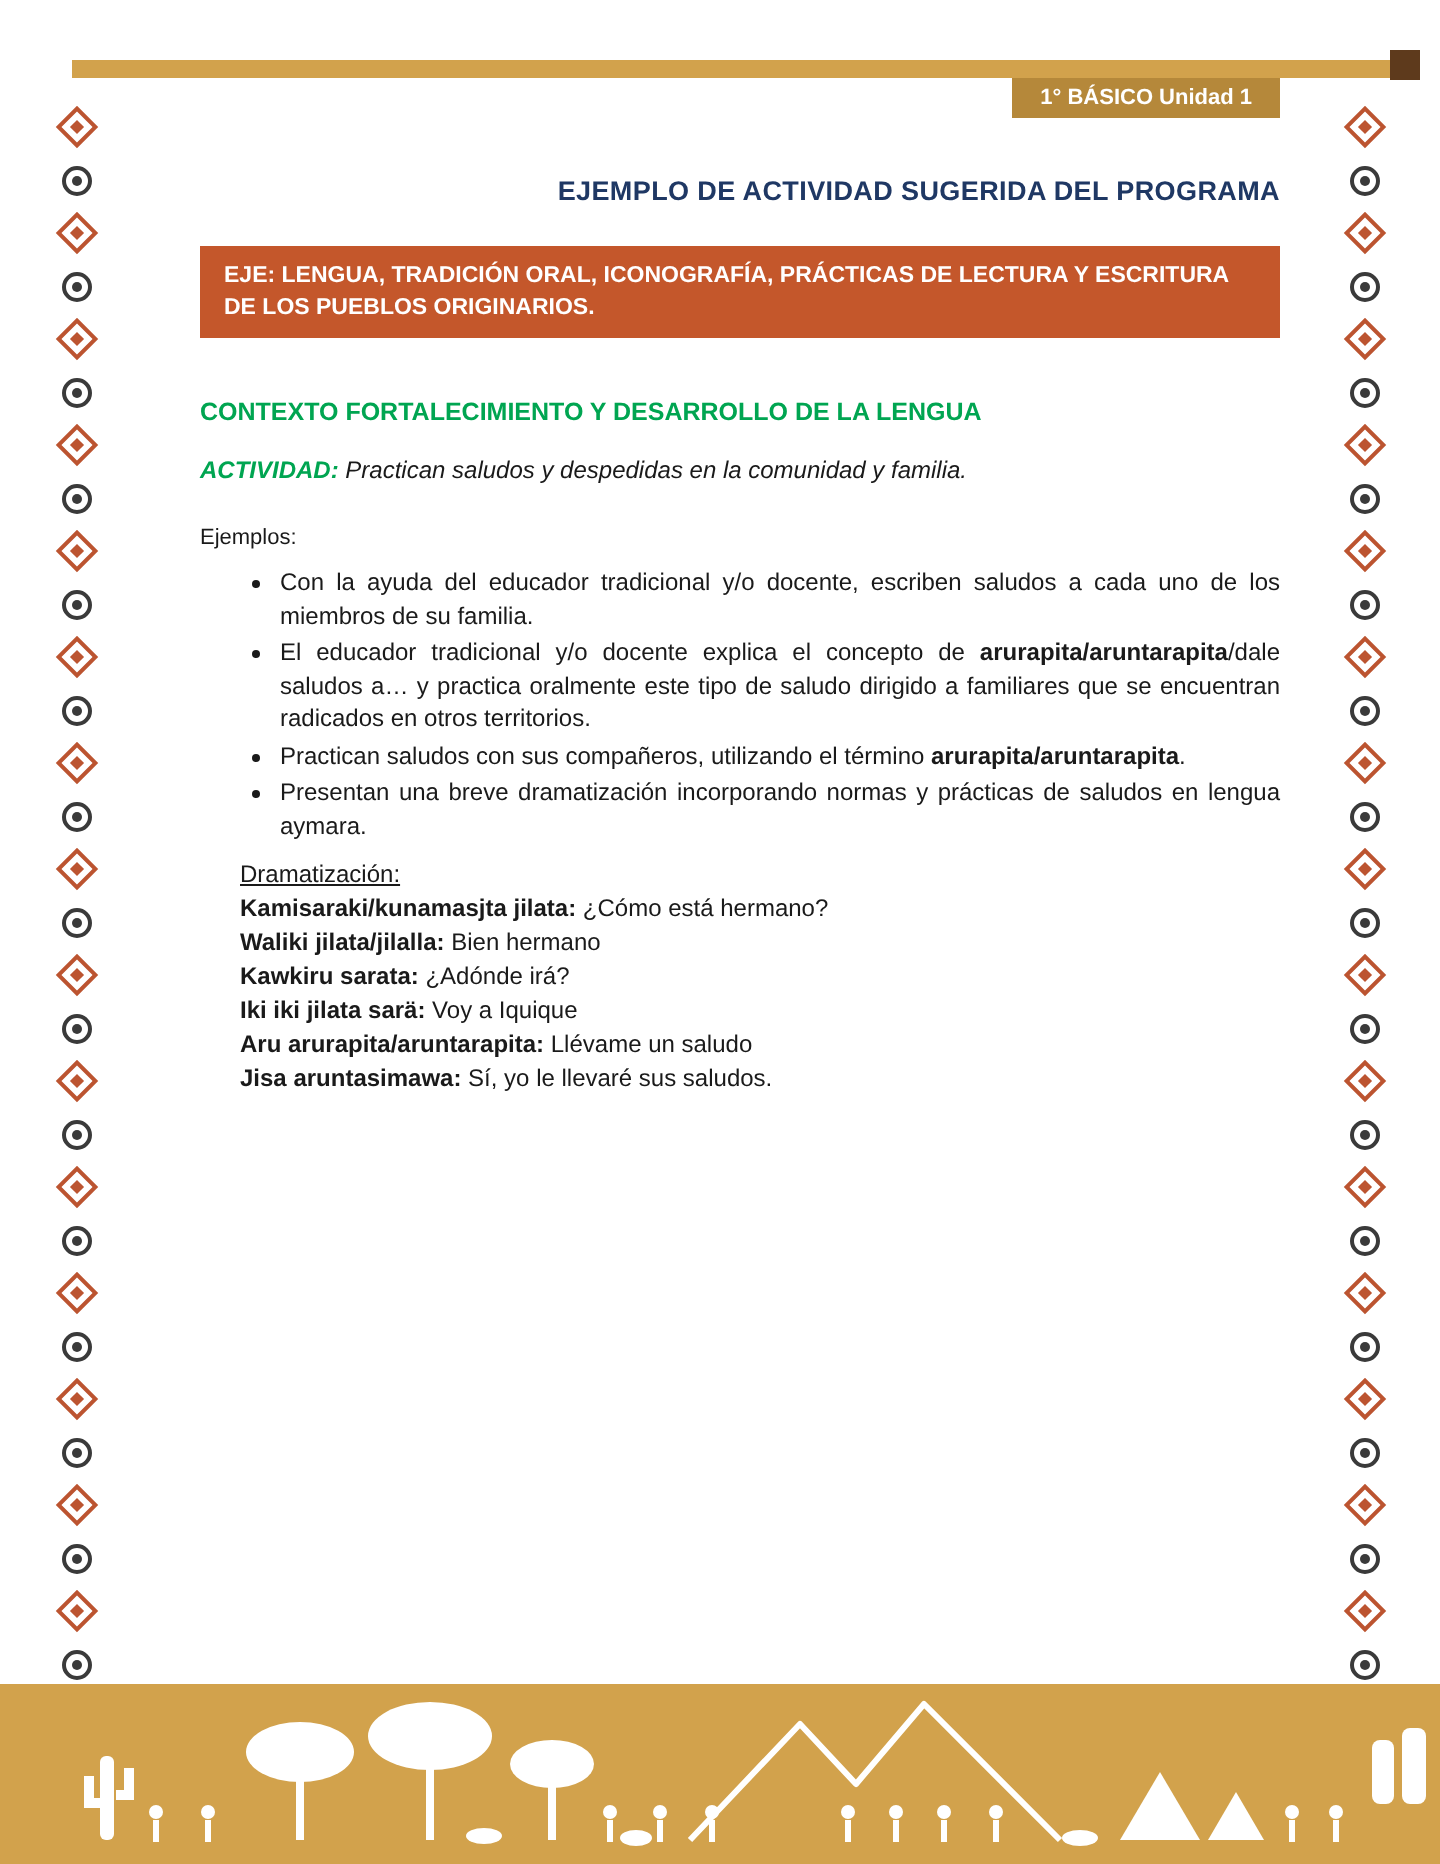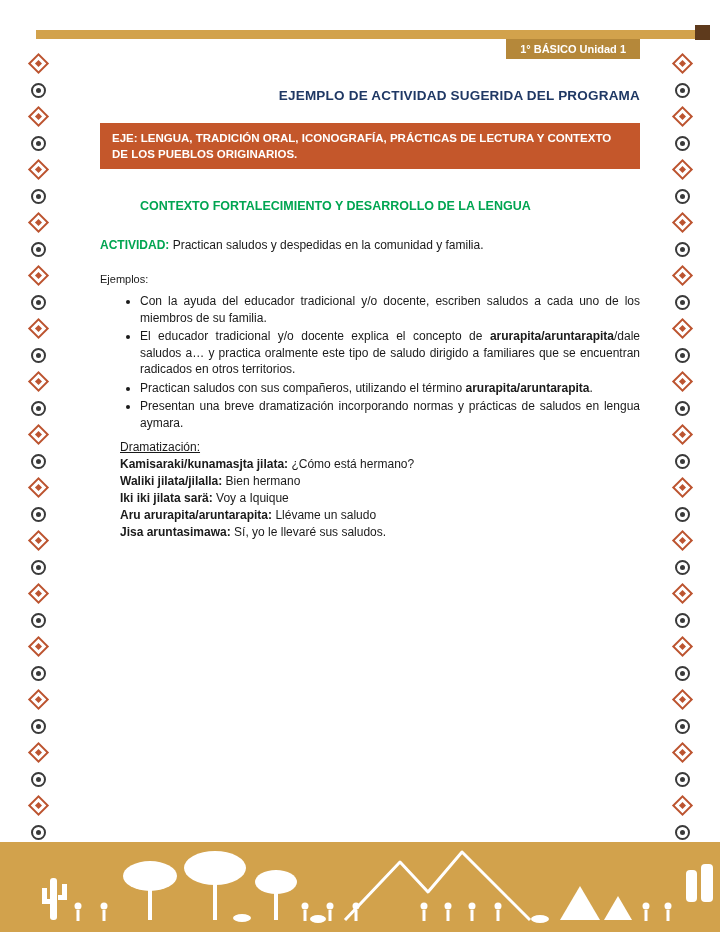--- a/index.html
+++ b/index.html
@@ -32,22 +32,22 @@
   .orn-b { border:2px solid var(--orn-dark,#3a3a3a); border-radius:50%; }
   .orn-b::after { content:""; width:5px; height:5px; border-radius:50%; background:var(--orn-dark,#3a3a3a); }
 
   
   .content { position:absolute; left:100px; top:88px; width:540px; }
   h1.title { color:var(--navy,#1f3864); font-size:13.5px; font-weight:bold; text-align:right; letter-spacing:.2px; }
   .eje {
     margin-top:20px; background:var(--banner-red,#c4572b); color:#fff;
     font-weight:bold; font-size:11.5px; line-height:16px; padding:7px 12px;
   }
-  h2.context { margin-top:30px; color:var(--green,#00a551); font-size:12.5px; font-weight:bold;margin-left:40px; }
-  .activity { margin-top:24px; font-size:12px; line-height:16px; }
+  h2.context { margin-top:30px; color:var(--green,#00a551); font-size:12.5px; font-weight:bold; }
+  .activity { margin-top:14px; font-size:12px; line-height:16px;font-style:italic; }
   .activity .lbl { color:var(--green,#00a551); font-weight:bold; }
   .ejemplos { margin-top:20px; font-size:11px; }
   ul.bullets { margin-top:8px; padding-left:40px; font-size:12px; line-height:16.5px; text-align:justify; }
   ul.bullets li { margin-bottom:2px; }
   .drama { margin-left:20px; margin-top:8px; font-size:12px; line-height:17px; }
   .drama-label span { text-decoration:underline; }
   .drama-line b { font-weight:bold; }
 
   
   .footer-art { position:absolute; left:0; bottom:0; width:720px; height:90px; display:block; }
@@ -123,41 +123,42 @@
       <div class="orn-item orn-b"></div>
       <div class="orn-item orn-a"></div>
       <div class="orn-item orn-b"></div>
       <div class="orn-item orn-a"></div>
       <div class="orn-item orn-b"></div>
     </div>
 
   <div class="content">
     <h1 class="title">EJEMPLO DE ACTIVIDAD SUGERIDA DEL PROGRAMA</h1>
 
-    <div class="eje">EJE: LENGUA, TRADICIÓN ORAL, ICONOGRAFÍA, PRÁCTICAS DE LECTURA Y CONTEXTO DE LOS PUEBLOS ORIGINARIOS.</div>
+    <div class="eje">EJE: LENGUA, TRADICIÓN ORAL, ICONOGRAFÍA, PRÁCTICAS DE LECTURA Y ESCRITURA DE LOS PUEBLOS ORIGINARIOS.</div>
 
     <h2 class="context">CONTEXTO FORTALECIMIENTO Y DESARROLLO DE LA LENGUA</h2>
 
     <p class="activity"><span class="lbl">ACTIVIDAD:</span>
       <span>Practican saludos y despedidas en la comunidad y familia.</span></p>
 
     <p class="ejemplos">Ejemplos:</p>
 
     <ul class="bullets" id="bullets">
         <li><span>Con la ayuda del educador tradicional y/o docente, escriben saludos a cada uno de los miembros de su familia.</span></li>
         <li><span>El educador tradicional y/o docente explica el concepto de </span><b>arurapita/aruntarapita</b><span>/dale saludos a… y practica oralmente este tipo de saludo dirigido a familiares que se encuentran radicados en otros territorios.</span></li>
         <li><span>Practican saludos con sus compañeros, utilizando el término </span><b>arurapita/aruntarapita</b><span>.</span></li>
         <li><span>Presentan una breve dramatización incorporando normas y prácticas de saludos en lengua aymara.</span></li>
       </ul>
 
     <div class="drama">
       <p class="drama-label"><span>Dramatización:</span></p>
       <div id="drama-lines">
           <p class="drama-line"><b>Kamisaraki/kunamasjta jilata:</b> ¿Cómo está hermano?</p>
           <p class="drama-line"><b>Waliki jilata/jilalla:</b> Bien hermano</p>
+          <p class="drama-line"><b>Kawkiru sarata:</b> ¿Adónde irá?</p>
           <p class="drama-line"><b>Iki iki jilata sarä:</b> Voy a Iquique</p>
           <p class="drama-line"><b>Aru arurapita/aruntarapita:</b> Llévame un saludo</p>
           <p class="drama-line"><b>Jisa aruntasimawa:</b> Sí, yo le llevaré sus saludos.</p>
         </div>
     </div>
   </div>
 
   <svg class="footer-art" viewBox="0 0 720 90" xmlns="http://www.w3.org/2000/svg" aria-hidden="true">
     <rect class="footer-bg" width="720" height="90"></rect>
     <g fill="#ffffff">

